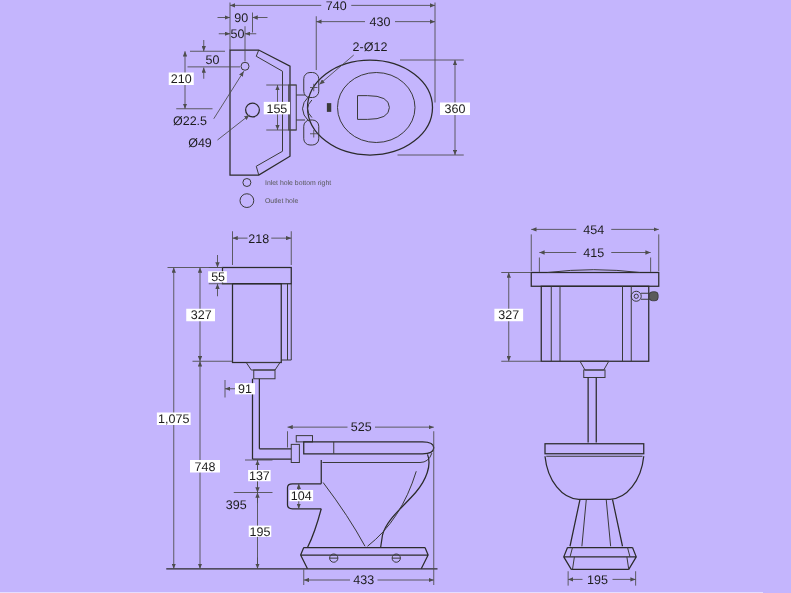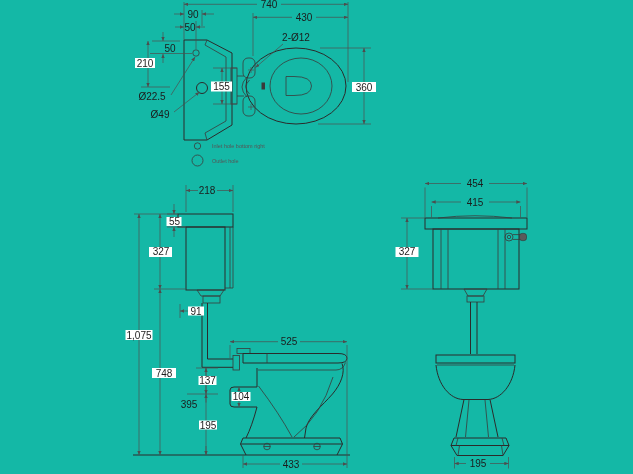--- a/index.html
+++ b/index.html
@@ -1,16 +1,16 @@
 <!DOCTYPE html>
 <html><head>
 <meta charset="utf-8">
 <style>
   html,body{margin:0;padding:0;background:#fff;}
-  #stage{position:relative;width:633px;height:474px;background:#14b8a6;overflow:hidden;}
+  #stage{position:relative;width:633px;height:474px;background:#c4b5fd;overflow:hidden;}
   svg{position:absolute;left:0;top:0;}
   svg text{font-family:"Liberation Sans","DejaVu Sans",sans-serif;fill:#1c1c1c;}
   .tx{font-size:10px;text-anchor:middle;}
   .tleg{font-size:5.5px;fill:#555;text-anchor:start;}
   .ln{stroke:#2b2b2b;stroke-width:1;fill:none;}
   .ln2{stroke:#3a3a3a;stroke-width:0.8;fill:none;}
   .dm{stroke:#4d4d4d;stroke-width:0.7;fill:none;}
   .bg{fill:#ffffff;stroke:none;}
   .solid{fill:#3a3a3a;stroke:none;}
 </style>

